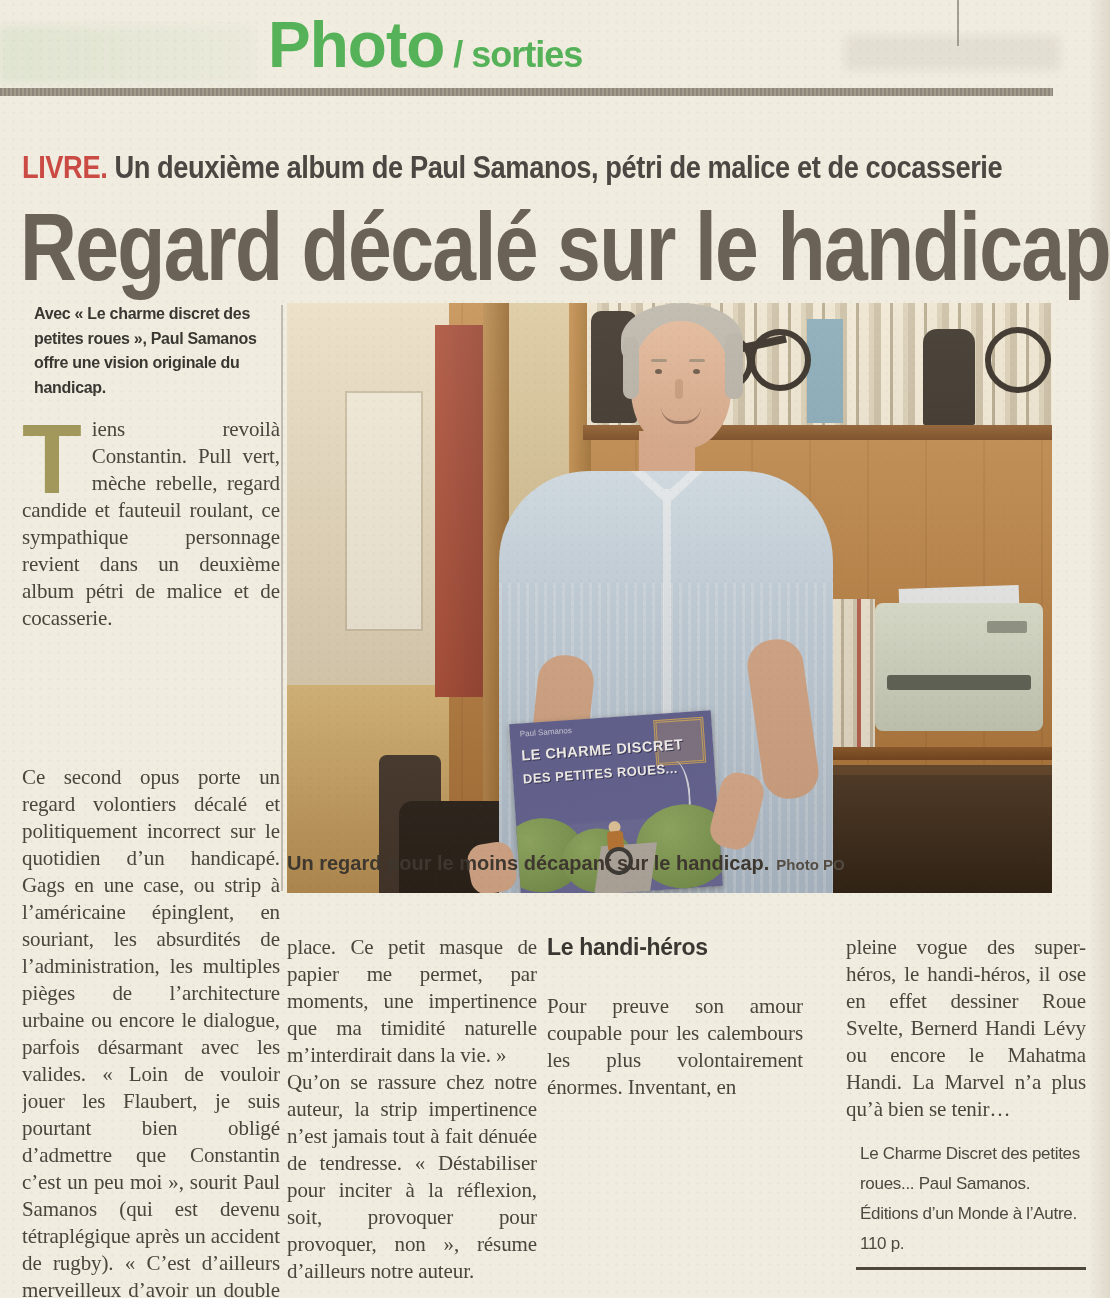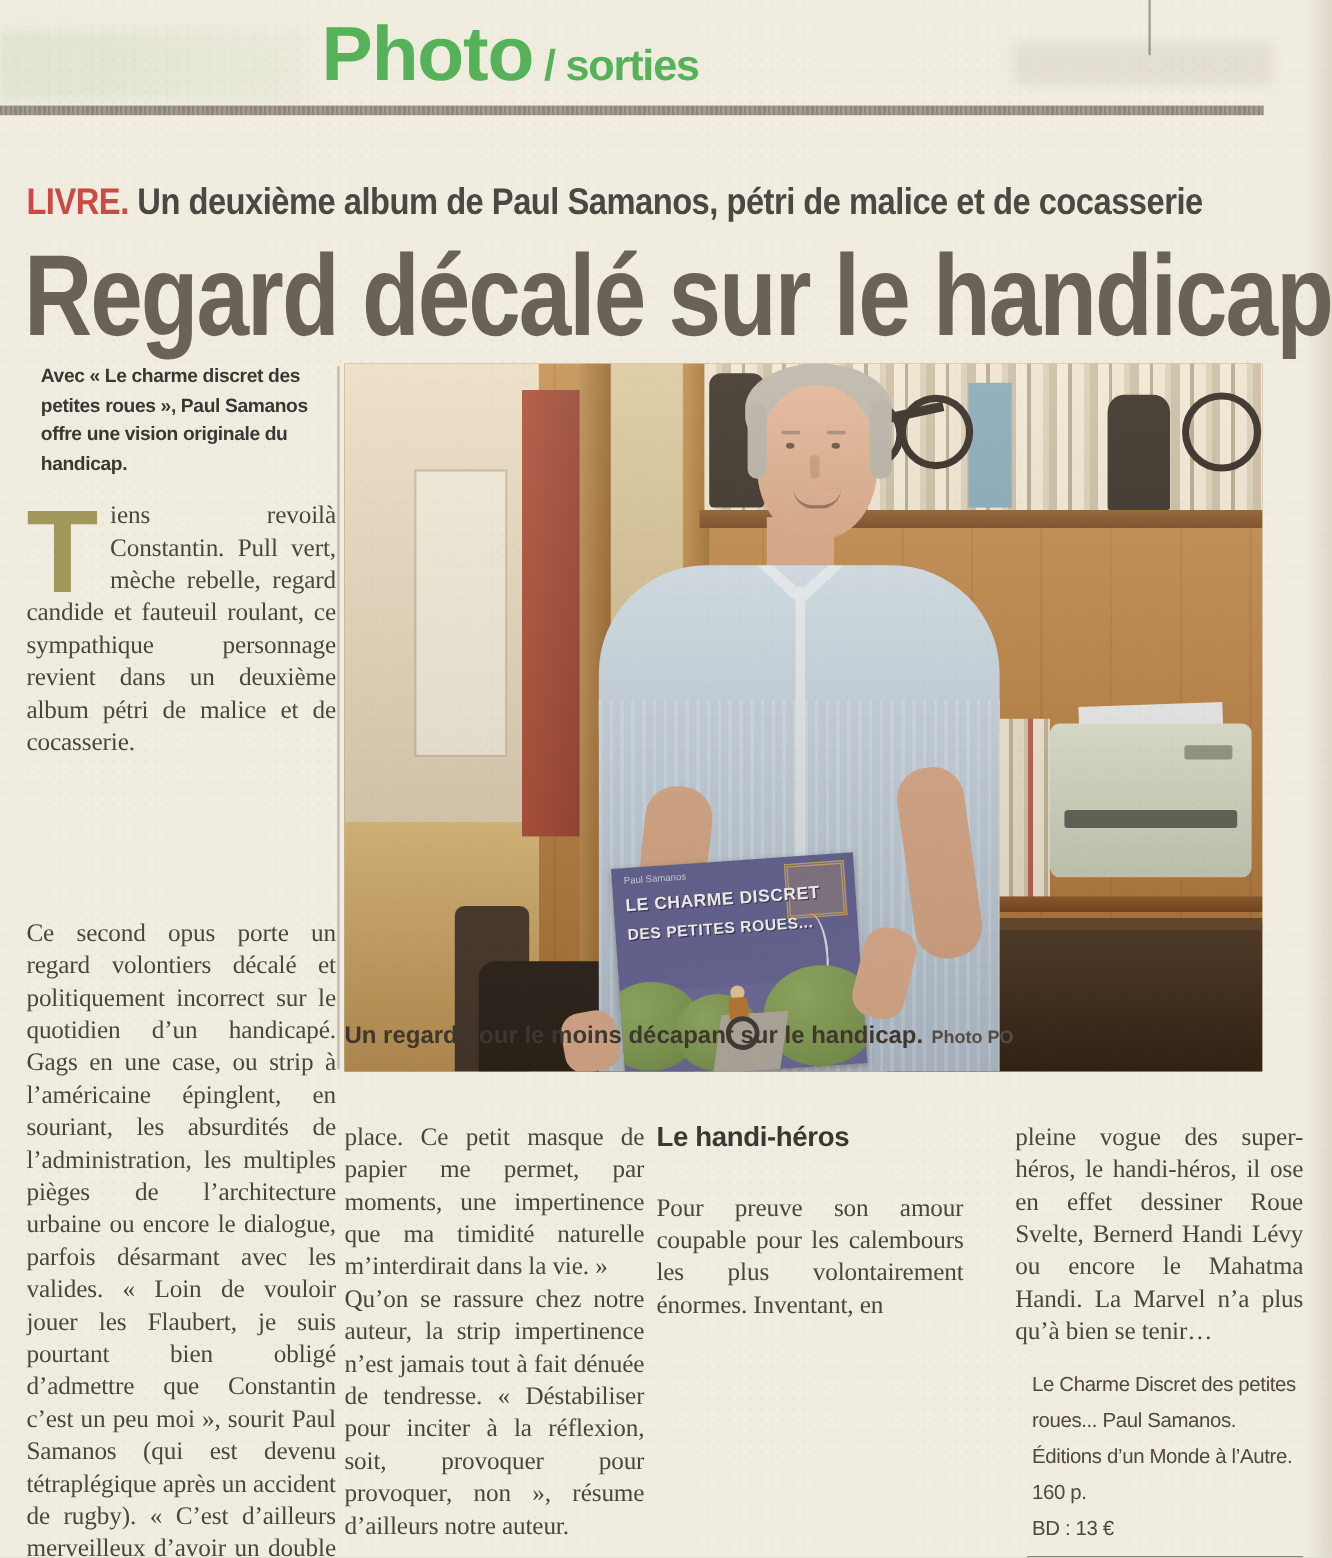--- a/index.html
+++ b/index.html
@@ -185,19 +185,18 @@
 
   <div class="bcol col3 serif">
     <div class="subhead2">Le handi-héros</div>
     <br>
     <span>Pour preuve son amour coupable pour les calembours les plus volontairement énormes. Inventant, en</span>
   </div>
 
   <div class="bcol col4 serif">
     <span>pleine vogue des super-héros, le handi-héros, il ose en effet dessiner Roue Svelte, Bernerd Handi Lévy ou encore le Mahatma Handi. La Marvel n’a plus qu’à bien se tenir…</span>
     <div class="infobox">
-      <div>Le Charme Discret des petites roues... Paul Samanos. Éditions d’un Monde à l’Autre. 160 p.</div>
-      <div>BD : 13 €</div>
+      <div>Le Charme Discret des petites roues... Paul Samanos. Éditions d’un Monde à l’Autre. 110 p.</div>
       <div class="infobox-rule"></div>
     </div>
   </div>
 
 </div>
 
 </body></html>

